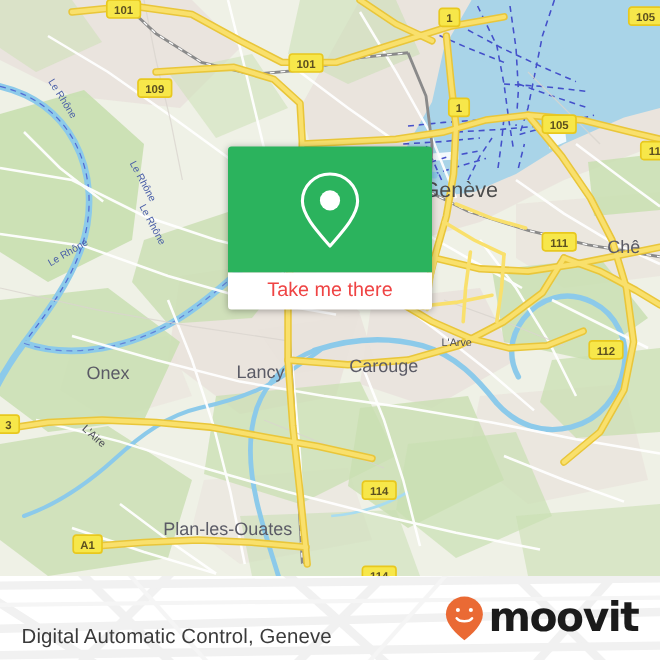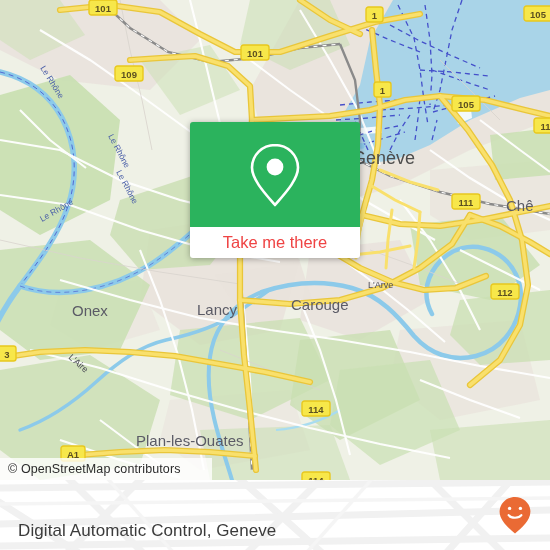--- a/index.html
+++ b/index.html
@@ -332,23 +332,20 @@
           <rect x="0" y="0" width="28" height="15" rx="2.5" fill="#f7e74a" stroke="#e8c81e" stroke-width="1.4"></rect>
           <text x="14" y="11.5" font-size="9.5" font-weight="bold" fill="#5c5020" text-anchor="middle">114</text>
         </g>
         <g transform="translate(302,472)">
           <rect x="0" y="0" width="28" height="15" rx="2.5" fill="#f7e74a" stroke="#e8c81e" stroke-width="1.4"></rect>
           <text x="14" y="11.5" font-size="9.5" font-weight="bold" fill="#5c5020" text-anchor="middle">114</text>
         </g>
       </g>
     </svg>
 
-    <div class="attrib">
-      <span>© OpenStreetMap contributors</span>
-    </div>
   </div>
 
   <div class="callout-tail"></div>
   <div class="callout">
     <div class="callout-green">
       <svg width="62" height="70" viewBox="0 0 62 70">
         <path d="M31 5 C18.3 5 8 15.1 8 27.6 C8 40 22 54.5 31 65 C40 54.5 54 40 54 27.6 C54 15.1 43.7 5 31 5 Z" fill="none" stroke="#ffffff" stroke-width="2.6" stroke-linejoin="round"></path>
         <circle cx="31" cy="27" r="8.4" fill="#ffffff"></circle>
       </svg>
     </div>
@@ -384,16 +381,17 @@
     </div>
 
     <div class="brand">
       <svg width="34" height="40" viewBox="0 0 34 40">
         <path d="M17 2 C8.4 2 1.6 8.6 1.6 16.8 C1.6 25.4 10.4 33 17 38.6
                  C23.6 33 32.4 25.4 32.4 16.8 C32.4 8.6 25.6 2 17 2 Z" fill="#ea6a34"></path>
         <circle cx="11.6" cy="13.4" r="1.7" fill="#ffffff"></circle>
         <circle cx="22.4" cy="13.4" r="1.7" fill="#ffffff"></circle>
         <path d="M10.6 20.2 C13 23.6 21 23.6 23.4 20.2" stroke="#ffffff" stroke-width="2.1" fill="none" stroke-linecap="round"></path>
       </svg>
+      <span class="brand-word">moovit</span>
     </div>
   </div>
 
 </div>
 
 </body></html>

